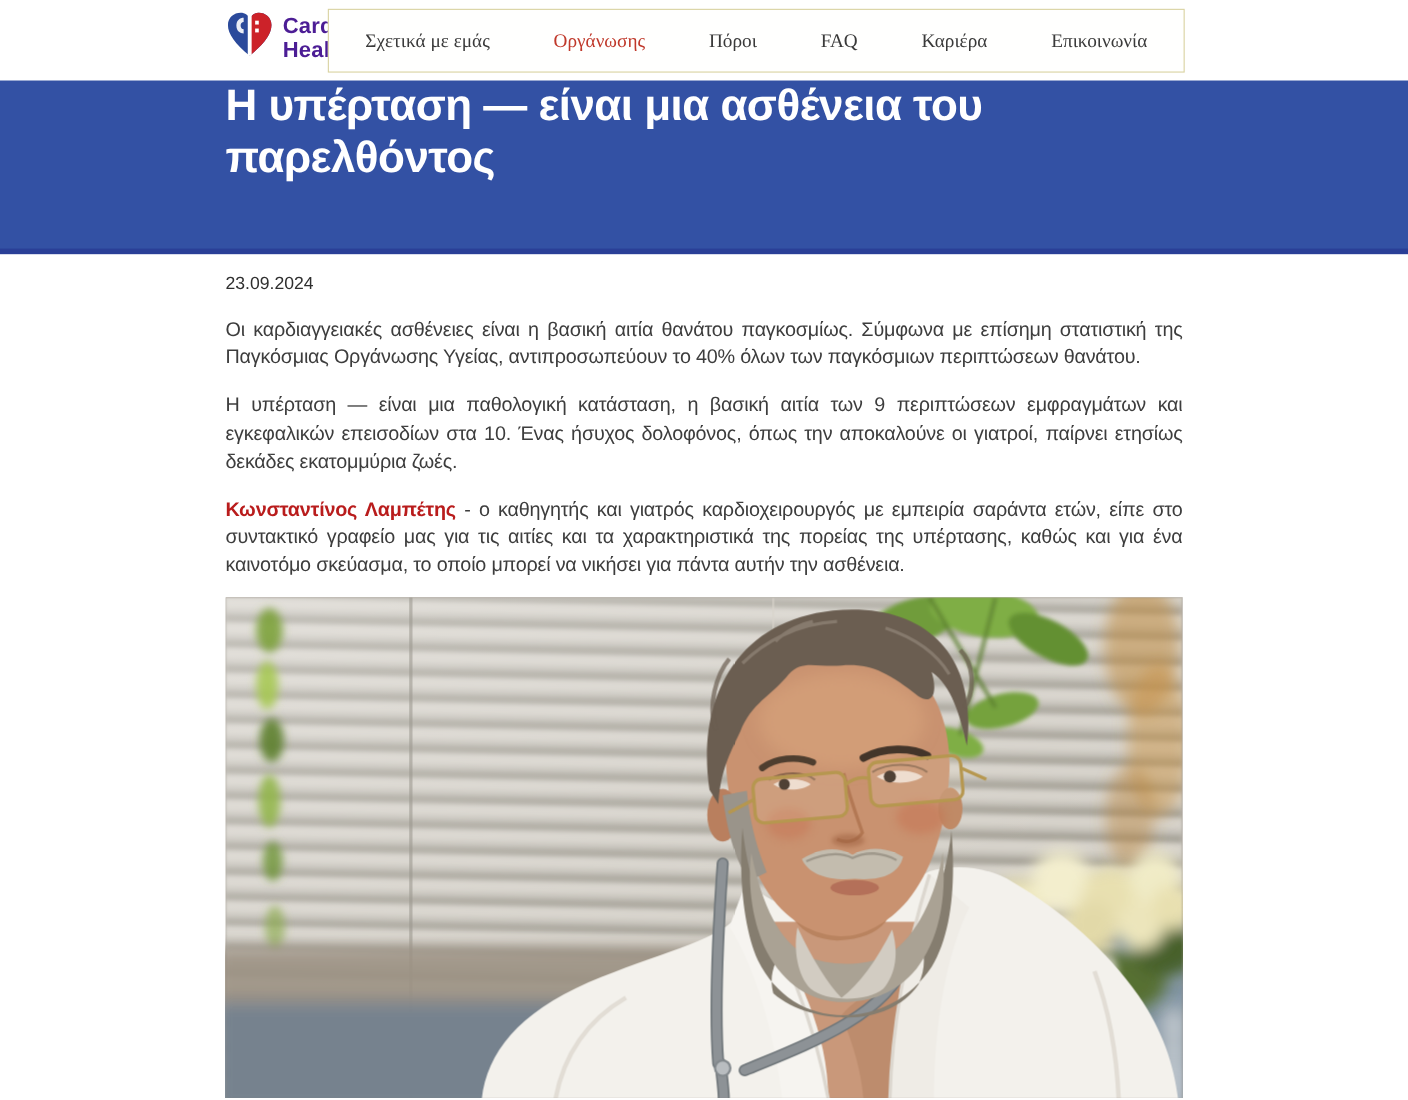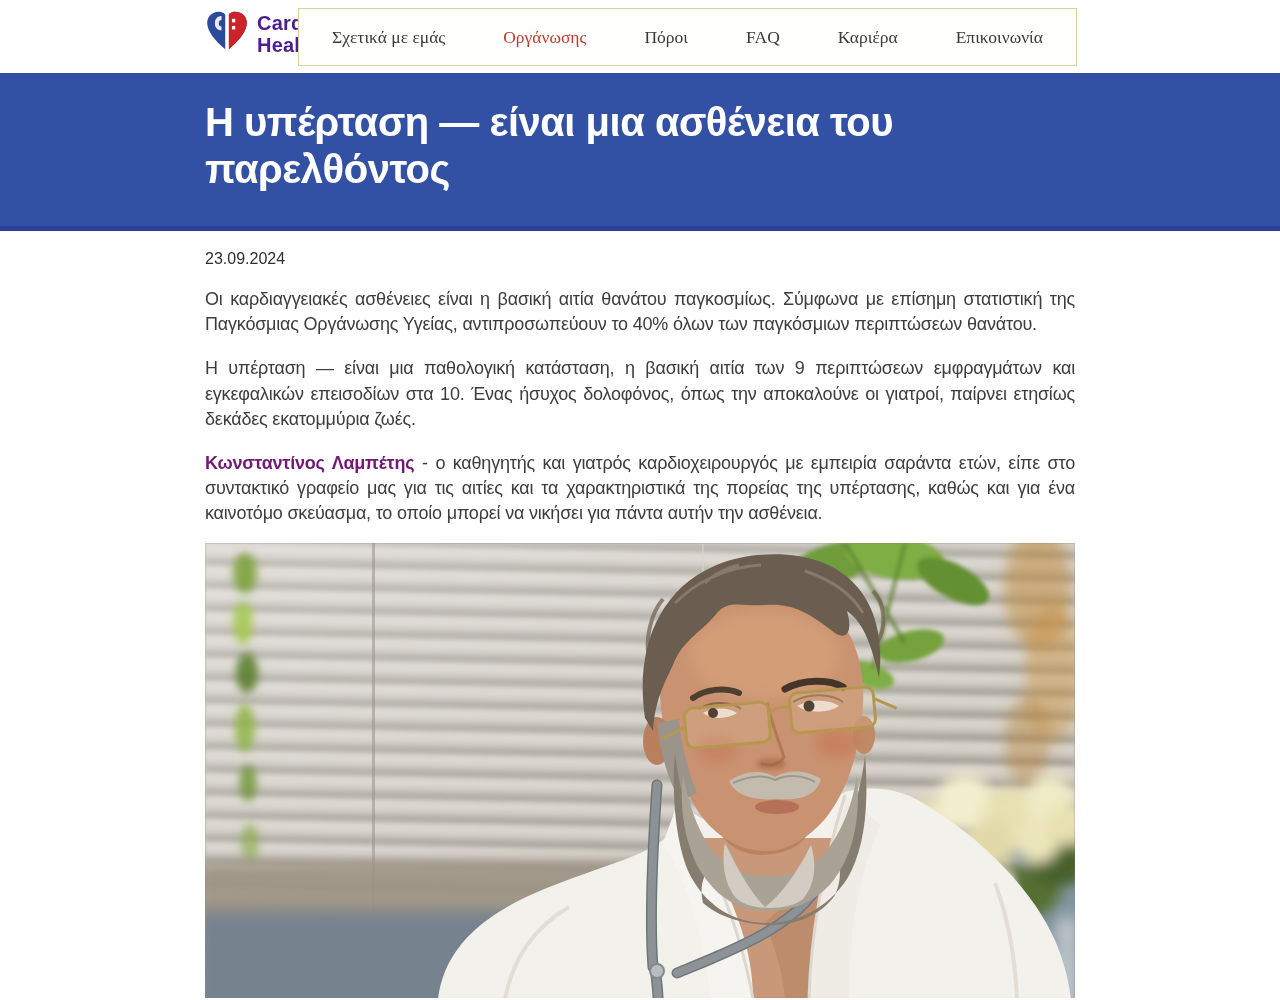--- a/index.html
+++ b/index.html
@@ -12,29 +12,29 @@
   .logo-text { color:#4c1d95; font-weight:bold; font-size:20px; line-height:1.1; letter-spacing:.2px; }
   .main-nav { position:absolute; right:203px; top:8px; height:58px;
               border:1px solid #d9d2a0; background:#fffffe;
               display:flex; align-items:center; padding:0 18px;gap:28px; }
   .main-nav a { font-family:"Liberation Serif", serif; font-size:17.5px; color:#3a3a3a;
                 text-decoration:none; padding:0 15px; white-space:nowrap; }
   .main-nav a.active { color:#c0392b; }
 
   
   .hero { height:158px; background:#3351a4; border-bottom:5px solid #2a3f97; }
-  .hero h1 { margin-left:205px; max-width:810px; padding-top:26px;
+  .hero h1 { margin-left:205px; max-width:810px; 
              color:#ffffff; font-size:40px; line-height:1.18; font-weight:bold; letter-spacing:-0.5px; }
 
   
   .article { margin-left:205px; width:870px; }
   .article-date { margin-top:19px; font-size:16px; color:#2f2f2f; }
   .article p { margin-top:19px; font-size:18px; line-height:1.4; color:#3d3d3d;
                text-align:justify; letter-spacing:-0.2px; }
-  .article p strong { color:#701a75; }
+  .article p strong { color:#b91c1c; }
   .article-image { margin-top:16px; width:870px; height:455px; overflow:hidden; background:#c6c2ba; }
   .article-image svg { display:block; }
 </style>
 </head>
 <body>
 
 <header class="site-header">
   <div class="logo">
     <span>
       <svg width="44" height="44" viewBox="0 0 40 40">

